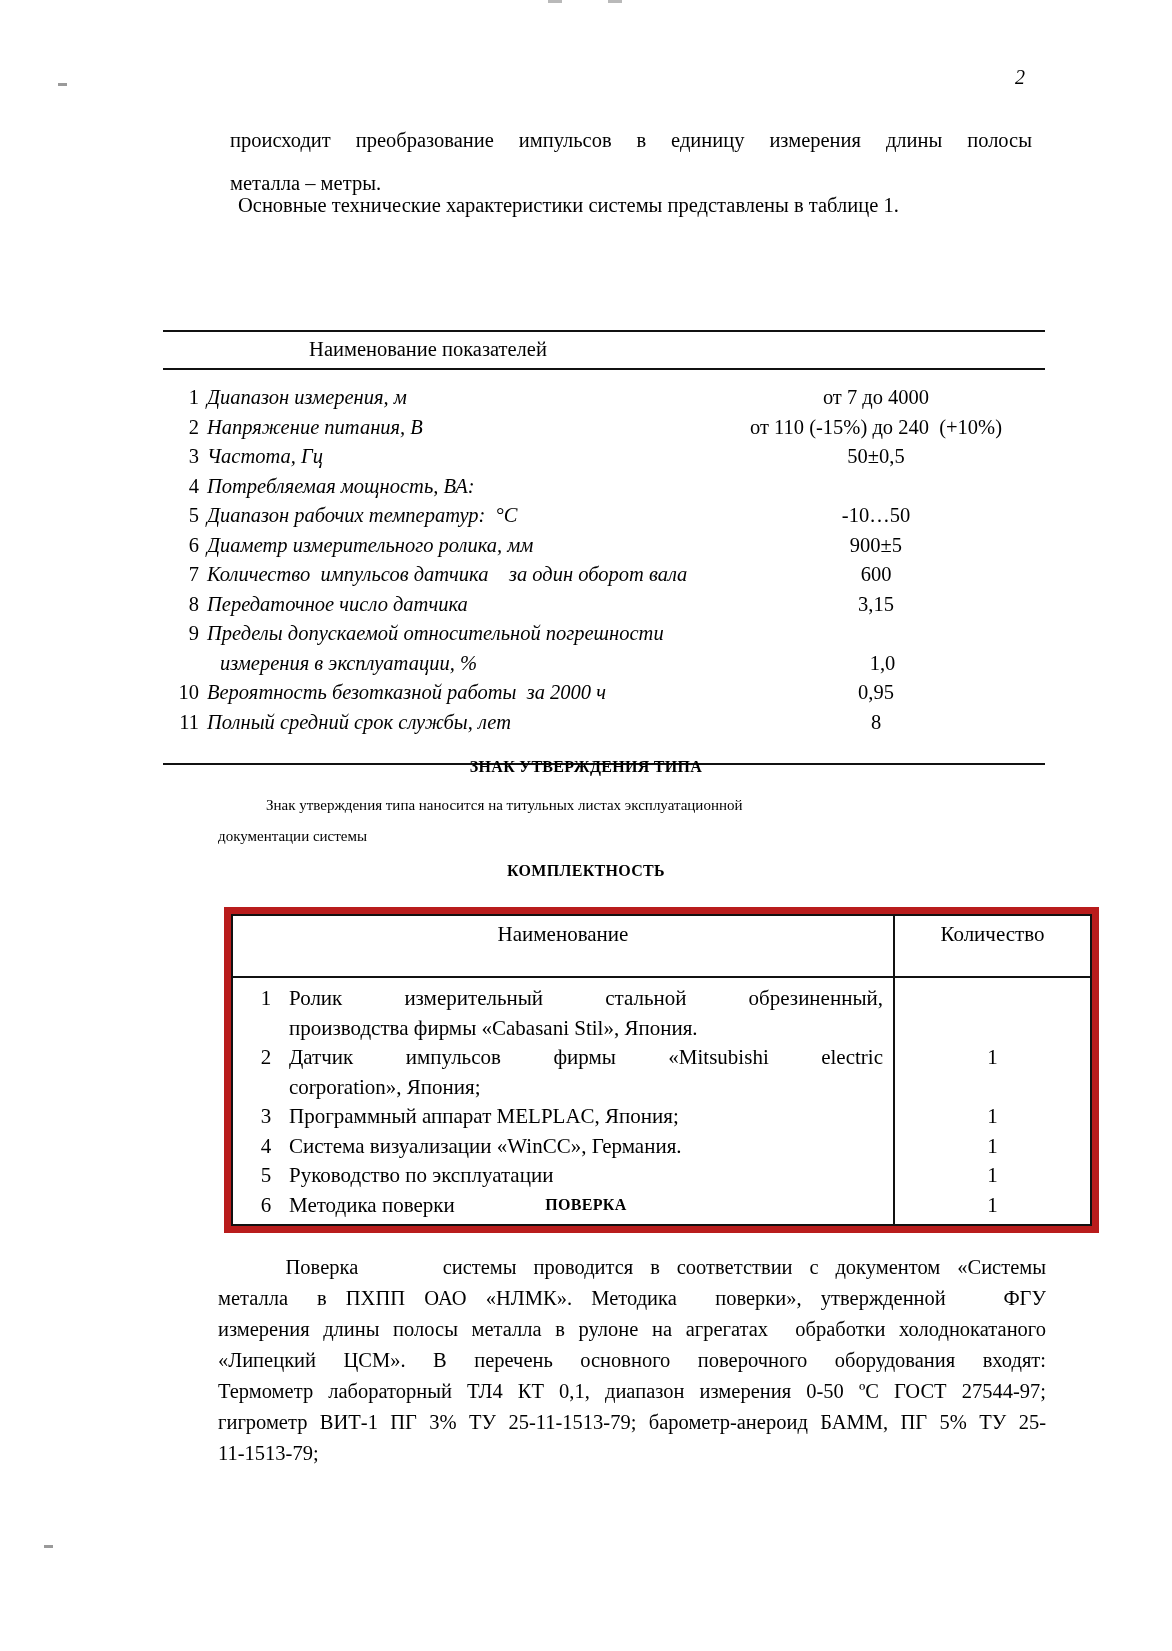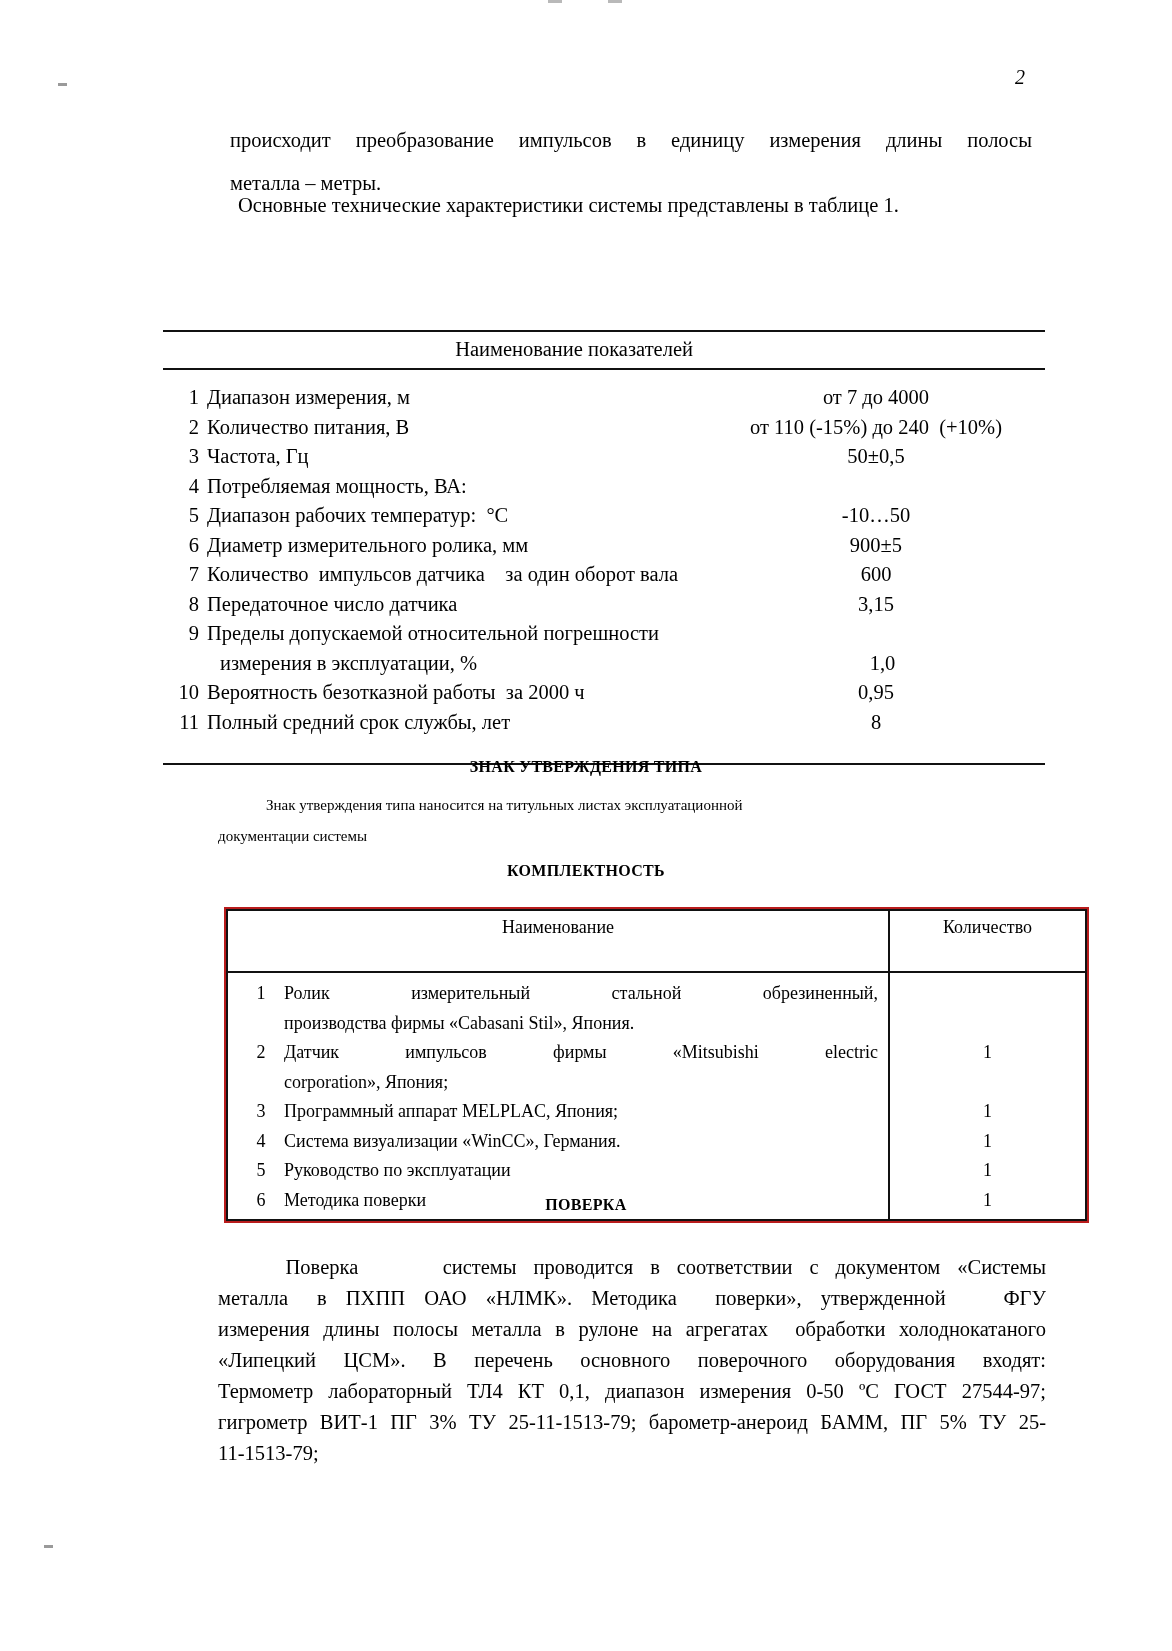--- a/index.html
+++ b/index.html
@@ -86,21 +86,21 @@
     background: #111;
     width: 100%;
   }
   .tbl1-head {
     display: flex;
     padding: 6px 0 7px 0;
     font-size: 20.5px;
   }
   .tbl1-head .c-name {
     width: 530px;
-    text-align: right;
+    text-align: center;
   }
   .tbl1-head .c-val {
     flex: 1;
     text-align: center;
   }
   .tbl1-body {
     padding-top: 13px;
     padding-bottom: 26px;
     font-size: 20.5px;
   }
@@ -112,20 +112,21 @@
   .t1row .num {
     width: 36px;
     text-align: right;
     padding-right: 8px;
     flex: none;
   }
   .t1row .label {
     width: 500px;
     flex: none;
     white-space: pre;
+    font-style: italic;
   }
   .t1row .value {
     flex: 1;
     text-align: center;
     white-space: pre;
   }
   .t1row.cont .num { visibility: hidden; }
   .t1row.cont .label { padding-left: 13px; }
 
   
@@ -152,23 +153,23 @@
     text-align: left;
   }
   .znak-body .l1 { text-indent: 48px; }
 
   
   .tbl2 {
     position: absolute;
     left: 224px;
     top: 907px;
     width: 861px;
-    border: 2px solid #b91c1c;
+    border: 7px solid #b91c1c;
     border-collapse: collapse;
-    font-size: 18px;
+    font-size: 21px;
   }
   .tbl2 table {
     border-collapse: collapse;
     width: 100%;
   }
   .tbl2 th, .tbl2 td {
     border: 2px solid #111;
     padding: 0;
     vertical-align: top;
   }
@@ -272,21 +273,21 @@
     <div class="tbl1-body">
 
       <div class="t1row">
         <div class="num">1</div>
         <div class="label">Диапазон измерения, м</div>
         <div class="value">от 7 до 4000</div>
       </div>
 
       <div class="t1row">
         <div class="num">2</div>
-        <div class="label">Количество питания, В</div>
+        <div class="label">Напряжение питания, В</div>
         <div class="value">от 110 (-15%) до 240  (+10%)</div>
       </div>
 
       <div class="t1row">
         <div class="num">3</div>
         <div class="label">Частота, Гц</div>
         <div class="value">50±0,5</div>
       </div>
 
       <div class="t1row">

